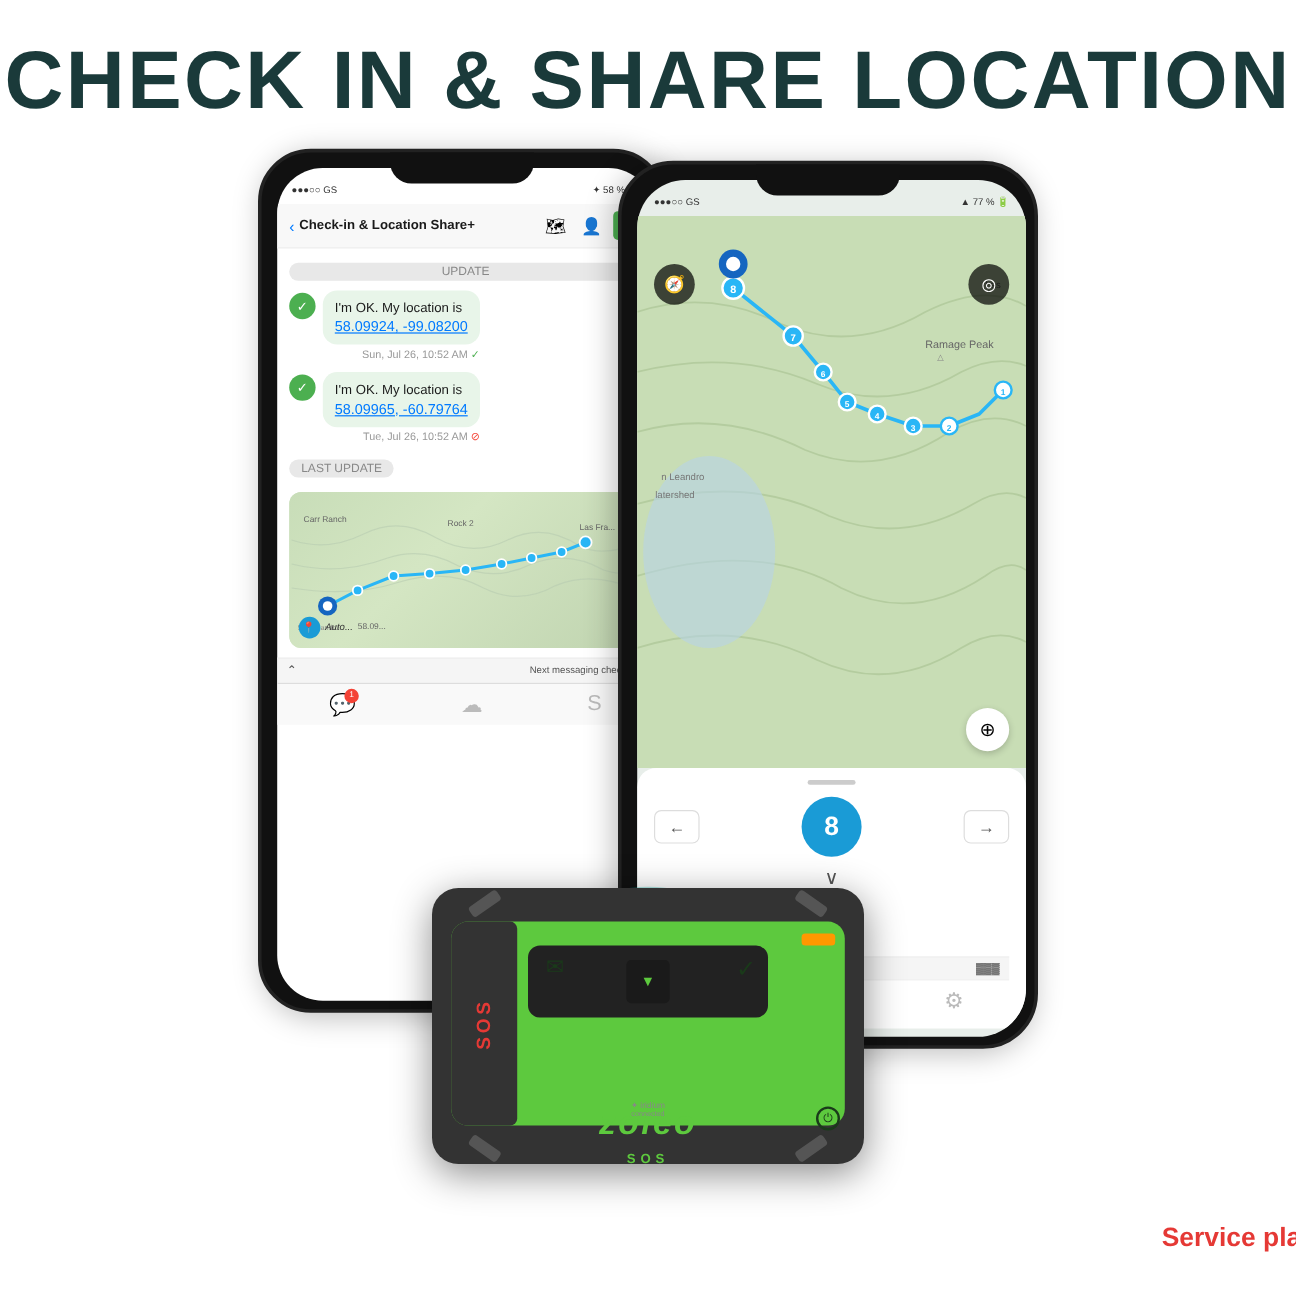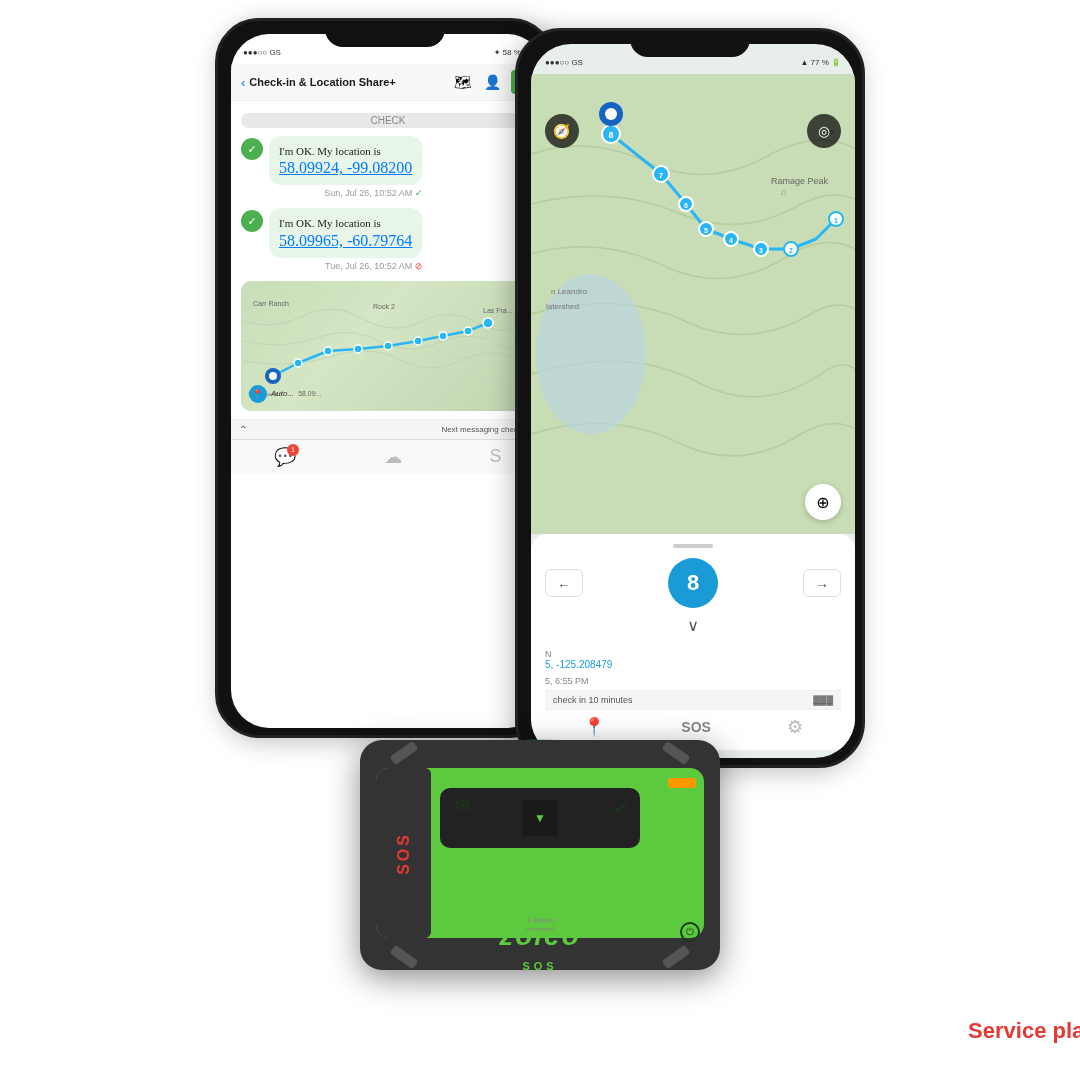--- a/index.html
+++ b/index.html
@@ -142,24 +142,23 @@
       font-size: 11px;
       color: #fff;
       flex-shrink: 0;
       margin-top: 2px;
     }
     .bubble-content {
       background: #e8f5e9;
       border-radius: 12px;
       padding: 8px 10px;
       max-width: 200px;
-      font-family: Liberation Serif, serif;
     }
     .bubble-text { font-size: 11px; color: #1a1a1a; line-height: 1.4; }
-    .bubble-coords { font-size: 16px; color: #007AFF; text-decoration: underline; }
+    .bubble-coords { font-size: 12px; color: #007AFF; text-decoration: underline; }
     .bubble-time { font-size: 9px; color: #999; margin-top: 3px; text-align: right; }
     .bubble-time .delivered { color: #4CAF50; }
     .bubble-time .pending { color: #f44336; }
 
     .last-update-label {
       text-align: center;
       font-size: 10px;
       color: #888;
       background: #e8e8e8;
       border-radius: 8px;
@@ -501,20 +500,21 @@
       align-items: center;
       gap: 1px;
       font-size: 9px;
     }
   </style>
 </head>
 <body>
 
 <div class="page-container">
 
+  <h1 class="main-title">CHECK IN &amp; SHARE LOCATION</h1>
 
   <div class="phones-row">
 
     <div class="phone-left">
       <div class="phone-notch-left"></div>
       <div class="phone-screen">
 
         <div class="status-bar-left">
           <span style="font-size:8px;">●●●○○ GS</span>
           <span style="font-size:8px;">✦ 58 % 🔋</span>
@@ -524,21 +524,21 @@
           <span class="nav-back">‹</span>
           <span class="nav-title" style="font-size:11px;">Check-in &amp; Location Share+</span>
           <div class="nav-icons">
             <div class="nav-icon-btn map-icon">🗺</div>
             <div class="nav-icon-btn person-icon">👤</div>
             <div class="nav-icon-btn check-icon" style="font-size:11px;color:#fff;">✓</div>
           </div>
         </div>
 
         <div class="chat-area">
-          <div class="date-label">CHECK</div>
+          <div class="date-label">UPDATE</div>
 
           
           <div class="message-bubble">
             <div class="bubble-check">✓</div>
             <div>
               <div class="bubble-content">
                 <div class="bubble-text">I'm OK. My location is</div>
                 <div class="bubble-coords">58.09924, -99.08200</div>
               </div>
               <div class="bubble-time">
@@ -555,20 +555,23 @@
                 <div class="bubble-text">I'm OK. My location is</div>
                 <div class="bubble-coords">58.09965, -60.79764</div>
               </div>
               <div class="bubble-time">
                 Tue, Jul 26, 10:52 AM <span class="pending">⊘</span>
               </div>
             </div>
           </div>
 
           
+          <div style="margin-bottom:6px;">
+            <div class="last-update-label">LAST UPDATE</div>
+          </div>
 
           
           <div class="map-thumbnail">
             <div class="map-bg">
               <svg class="map-svg" viewBox="0 0 290 130">
 
                 <path d="M0,40 Q30,50 60,35 Q90,20 120,38 Q150,55 180,40 Q210,25 240,45 Q260,55 290,42" stroke="#b8ccb0" stroke-width="1" fill="none" opacity="0.6"></path>
                 <path d="M0,60 Q40,70 80,55 Q110,45 140,62 Q170,75 200,60 Q230,48 260,65 Q280,72 290,60" stroke="#b8ccb0" stroke-width="1" fill="none" opacity="0.6"></path>
                 <path d="M0,80 Q50,88 90,75 Q130,63 160,80 Q190,95 220,78 Q250,65 290,82" stroke="#b8ccb0" stroke-width="1" fill="none" opacity="0.6"></path>
 

